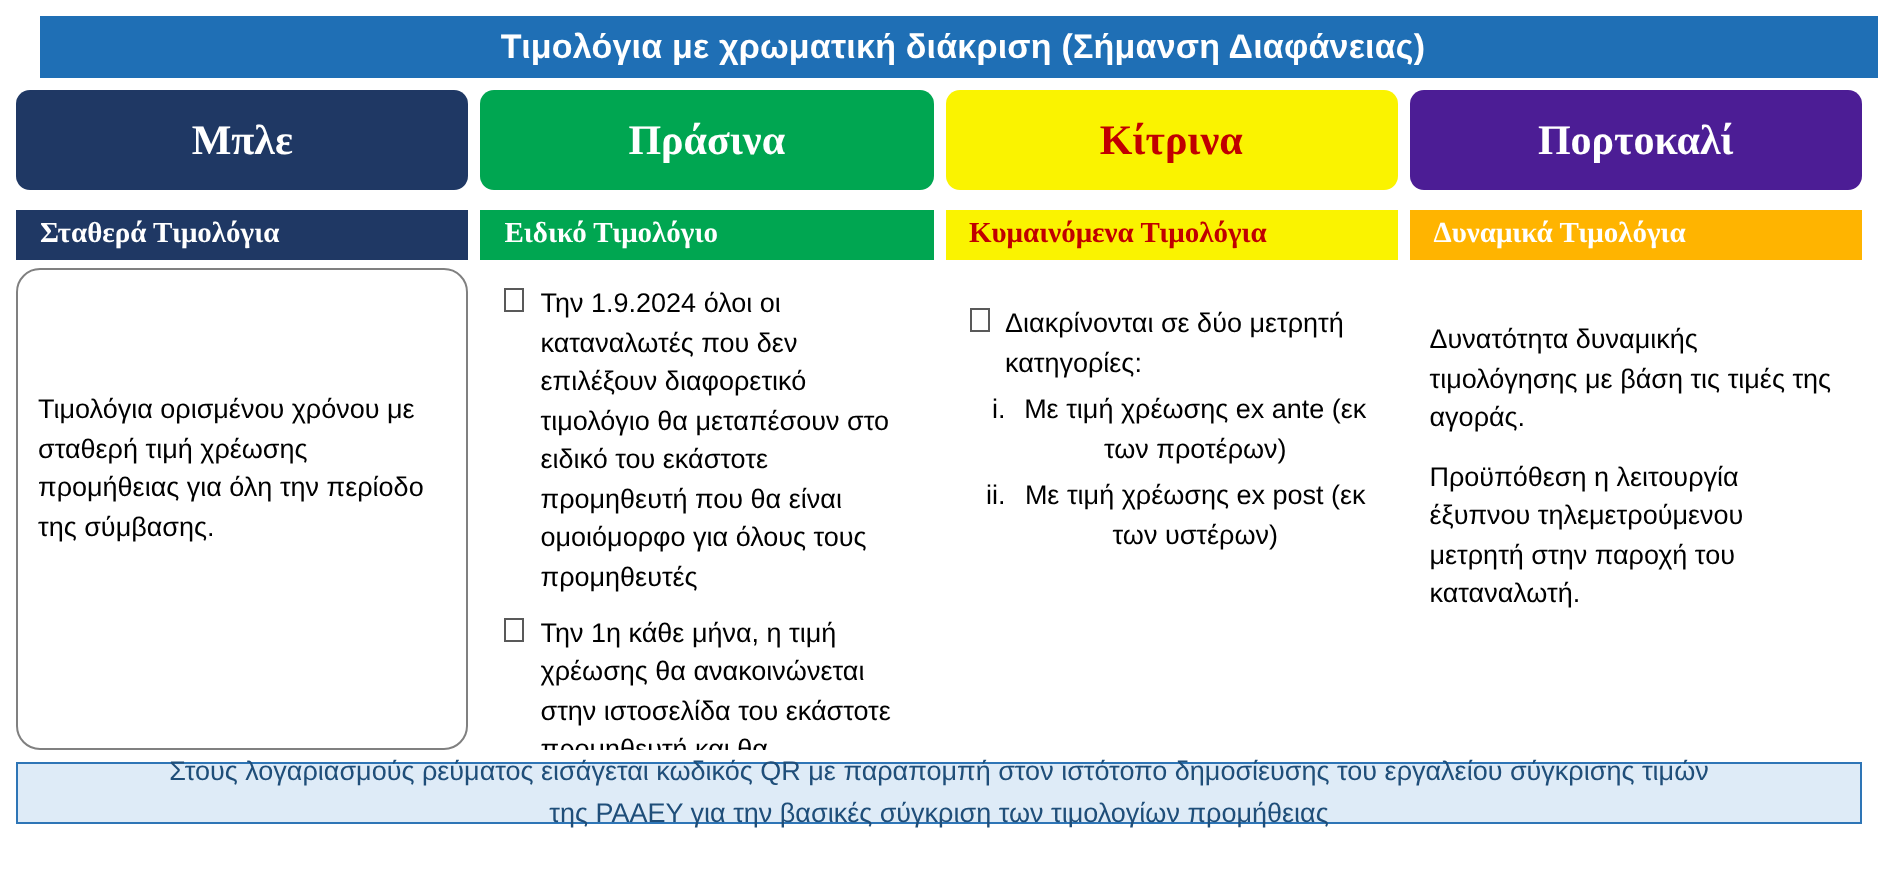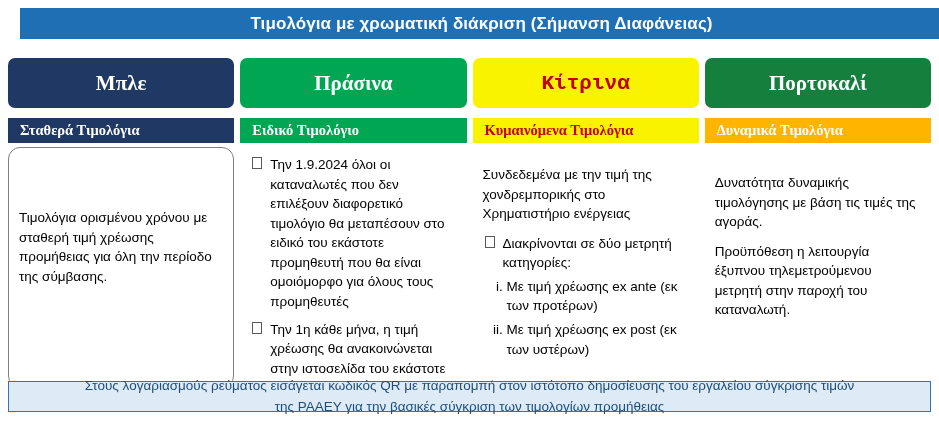--- a/index.html
+++ b/index.html
@@ -33,21 +33,21 @@
     color: #ffffff;
     font-size: 17px;
     font-weight: bold;
     letter-spacing: 0.1px;
   }
 
   
   .columns {
     position: absolute;
     left: 8px;
-    top: 58px;
+    top: 45px;
     width: 923px;
     height: 330px;
     display: flex;
     gap: 6px;
   }
   .col {
     width: 228px;
     display: flex;
     flex-direction: column;
   }
@@ -57,22 +57,22 @@
     border-radius: 7px;
     display: flex;
     align-items: center;
     justify-content: center;
     font-size: 21px;
     font-weight: bold;
     font-family: "Liberation Serif", serif;
   }
   .head-blue   { background: #1F3864; color: #ffffff; }
   .head-green  { background: #00A651; color: #ffffff; }
-  .head-yellow { background: #FAF300; color: #C00000; font-family: Liberation Mono, monospace; }
-  .head-orange { background: #15803d; color: #ffffff; }
+  .head-yellow { background: #FAF300; color: #C00000; }
+  .head-orange { background: #4c1d95; color: #ffffff; }
 
   .sub-head {
     margin-top: 10px;
     height: 25px;
     display: flex;
     align-items: center;
     padding-left: 12px;
     font-size: 14.5px;
     font-weight: bold;
     font-family: "Liberation Serif", serif;
@@ -110,21 +110,21 @@
   .bullets li .sq {
     position: absolute;
     left: 2px;
     top: 2px;
     width: 8px;
     height: 10px;
     border: 1.3px solid #595959;
   }
 
   
-  .roman { margin: 4px 0 0 0; padding-left: 24px; }
+  .roman { margin: 4px 0 0 0; padding-left: 24px; text-align: center; }
   .roman li { margin-bottom: 4px; }
   .roman li:last-child { margin-bottom: 0; }
 
   .yellow-body { padding-top: 18px; }
   .orange-body { padding-top: 26px; }
   .blue-body { padding-top: 60px; border-radius: 12px; }
 
   
   .footer-note {
     position: absolute;
@@ -192,21 +192,20 @@
     </div>
 
     <div class="col">
       <div class="col-head head-yellow">
         <span>Κίτρινα</span>
       </div>
       <div class="sub-head sub-yellow">
         <span>Κυμαινόμενα Τιμολόγια</span>
       </div>
       <div class="body-box no-border yellow-body">
-        <p class="para">Συνδεδεμένα με την τιμή της χονδρεμπορικής στο Χρηματιστήριο ενέργειας</p>
         <ul class="bullets">
           <li>
             <span class="sq"></span>
             <span>Διακρίνονται σε δύο μετρητή κατηγορίες:</span>
           </li>
         </ul>
         <ol class="roman" type="i">
           <li>
             <span>Με τιμή χρέωσης ex ante (εκ των προτέρων)</span>
           </li>

